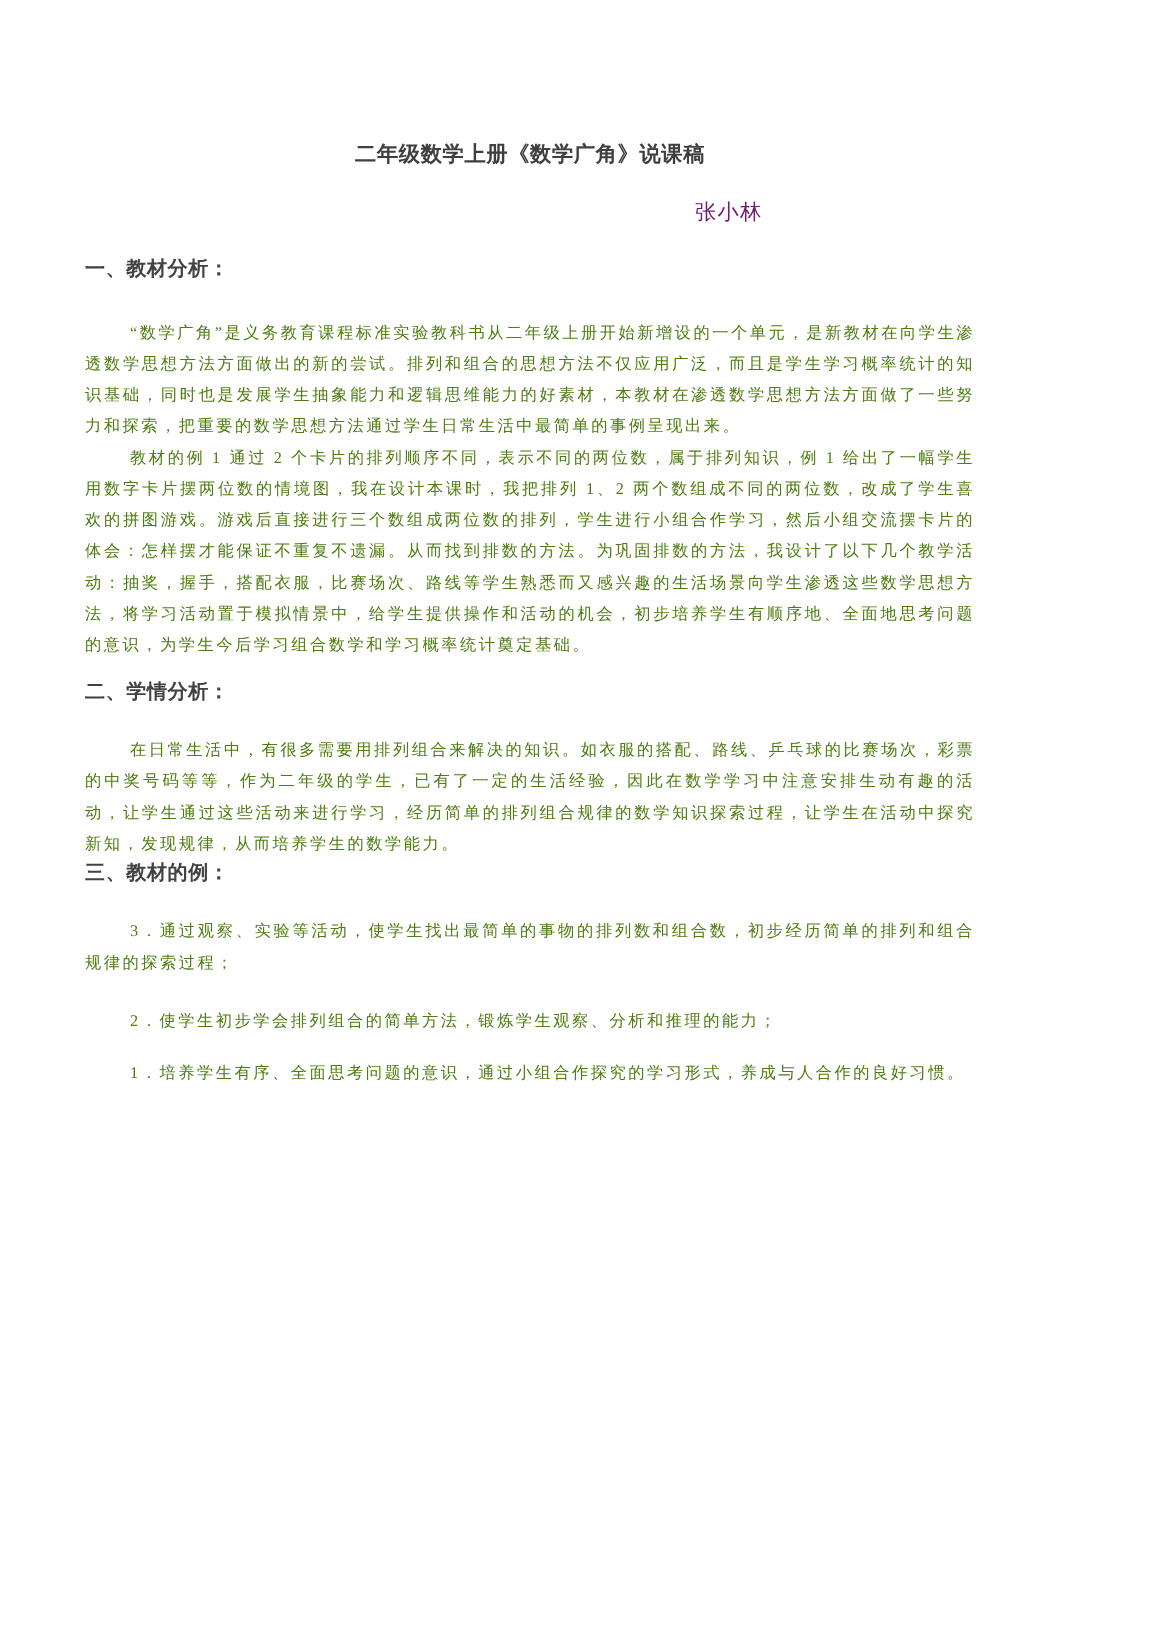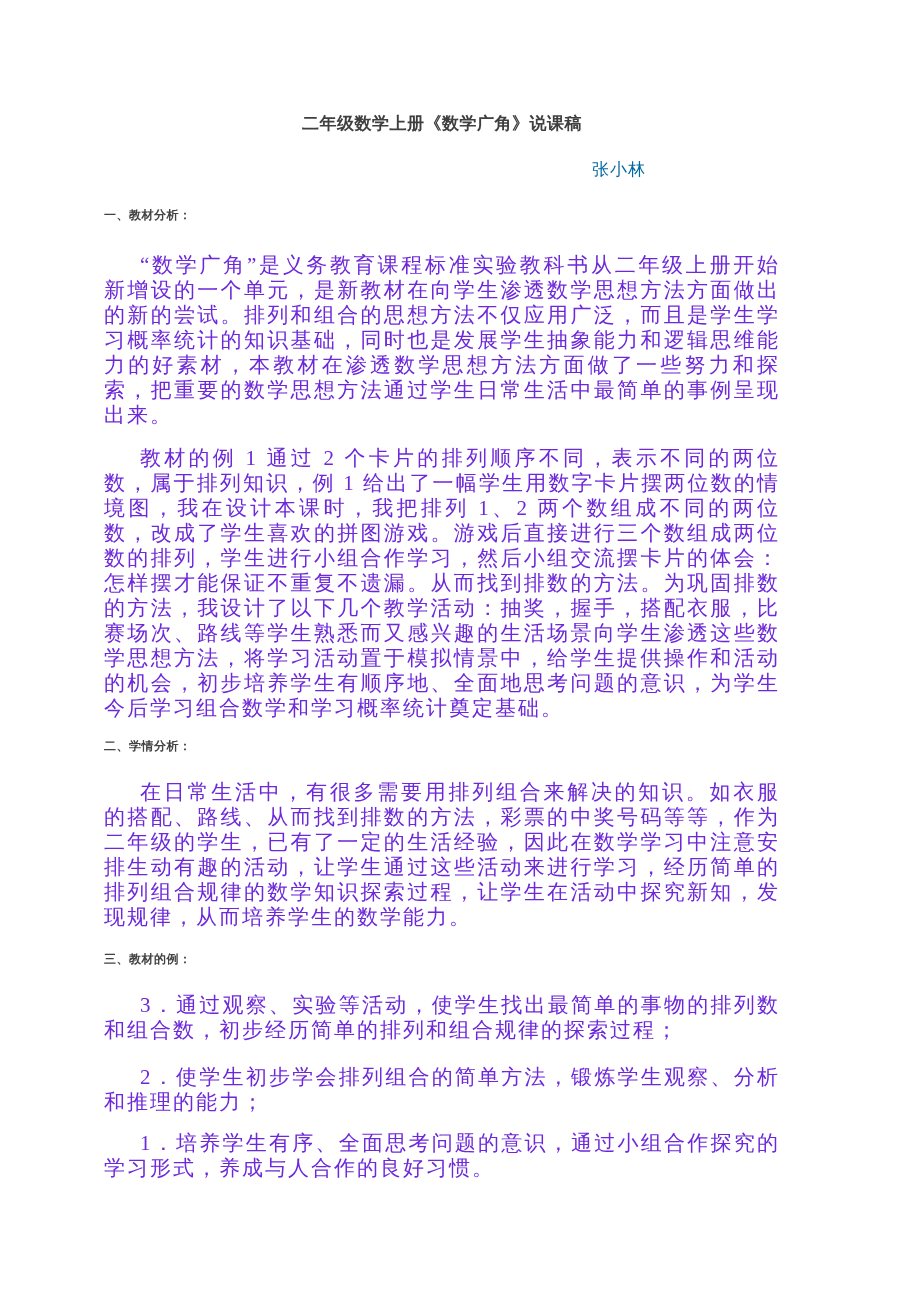--- a/index.html
+++ b/index.html
@@ -10,58 +10,58 @@
   body {
     width: 920px;
     height: 1302px;
     overflow: hidden;
     font-family: "Liberation Serif", "DejaVu Serif", serif;
   }
   .page {
     box-sizing: border-box;
     width: 920px;
     height: 1302px;
-    padding: 112px 140px 0 104px;
+    padding: 112px 140px 0 68px;
     background: #ffffff;
   }
   .doc-title {
     font-size: 17px;
     font-weight: bold;
     color: #3f3f3f;
     text-align: center;
     line-height: 24px;
     letter-spacing: 0.5px;
   }
   .doc-author {
     font-size: 17px;
-    color: #0369a1;
+    color: #701a75;
     line-height: 24px;
     margin-left: 488px;
     letter-spacing: 1px;
   }
   .sec-heading {
-    font-size: 12px;
+    font-size: 16px;
     font-weight: bold;
     color: #424242;
     line-height: 23px;
     letter-spacing: 0.5px;
     margin: 0;
   }
   .body-par {
-    font-size: 21px;
-    color: #6d28d9;
+    font-size: 13px;
+    color: #4d7c0f;
     line-height: 25px;
     letter-spacing: 2px;
     text-align: justify;
     text-indent: 36px;
     margin: 0;
   }
   .mt14 { margin-top: 14px; }
   .mt16 { margin-top: 16px; }
-  .mt18 { margin-top: 18px; }
+  .mt18 { }
   .mt22 { margin-top: 22px; }
   .mt24 { margin-top: 24px; }
   .mt26 { margin-top: 26px; }
 </style>
 </head>
 <body>
 
 <div class="page">
 
   <div class="doc-title">二年级数学上册《数学广角》说课稿</div>
@@ -69,21 +69,21 @@
   <div class="doc-author mt22">张小林</div>
 
   <h2 class="sec-heading mt22">一、教材分析：</h2>
 
   <p class="body-par mt26">“数学广角”是义务教育课程标准实验教科书从二年级上册开始新增设的一个单元，是新教材在向学生渗透数学思想方法方面做出的新的尝试。排列和组合的思想方法不仅应用广泛，而且是学生学习概率统计的知识基础，同时也是发展学生抽象能力和逻辑思维能力的好素材，本教材在渗透数学思想方法方面做了一些努力和探索，把重要的数学思想方法通过学生日常生活中最简单的事例呈现出来。</p>
 
   <p class="body-par mt18">教材的例 1 通过 2 个卡片的排列顺序不同，表示不同的两位数，属于排列知识，例 1 给出了一幅学生用数字卡片摆两位数的情境图，我在设计本课时，我把排列 1、2 两个数组成不同的两位数，改成了学生喜欢的拼图游戏。游戏后直接进行三个数组成两位数的排列，学生进行小组合作学习，然后小组交流摆卡片的体会：怎样摆才能保证不重复不遗漏。从而找到排数的方法。为巩固排数的方法，我设计了以下几个教学活动：抽奖，握手，搭配衣服，比赛场次、路线等学生熟悉而又感兴趣的生活场景向学生渗透这些数学思想方法，将学习活动置于模拟情景中，给学生提供操作和活动的机会，初步培养学生有顺序地、全面地思考问题的意识，为学生今后学习组合数学和学习概率统计奠定基础。</p>
 
   <h2 class="sec-heading mt14">二、学情分析：</h2>
 
-  <p class="body-par mt22">在日常生活中，有很多需要用排列组合来解决的知识。如衣服的搭配、路线、从而找到排数的方法，彩票的中奖号码等等，作为二年级的学生，已有了一定的生活经验，因此在数学学习中注意安排生动有趣的活动，让学生通过这些活动来进行学习，经历简单的排列组合规律的数学知识探索过程，让学生在活动中探究新知，发现规律，从而培养学生的数学能力。</p>
+  <p class="body-par mt22">在日常生活中，有很多需要用排列组合来解决的知识。如衣服的搭配、路线、乒乓球的比赛场次，彩票的中奖号码等等，作为二年级的学生，已有了一定的生活经验，因此在数学学习中注意安排生动有趣的活动，让学生通过这些活动来进行学习，经历简单的排列组合规律的数学知识探索过程，让学生在活动中探究新知，发现规律，从而培养学生的数学能力。</p>
 
   <h2 class="sec-heading mt18">三、教材的例：</h2>
 
   <p class="body-par mt22">3．通过观察、实验等活动，使学生找出最简单的事物的排列数和组合数，初步经历简单的排列和组合规律的探索过程；</p>
 
   <p class="body-par mt22">2．使学生初步学会排列组合的简单方法，锻炼学生观察、分析和推理的能力；</p>
 
   <p class="body-par mt16">1．培养学生有序、全面思考问题的意识，通过小组合作探究的学习形式，养成与人合作的良好习惯。</p>
 
 

